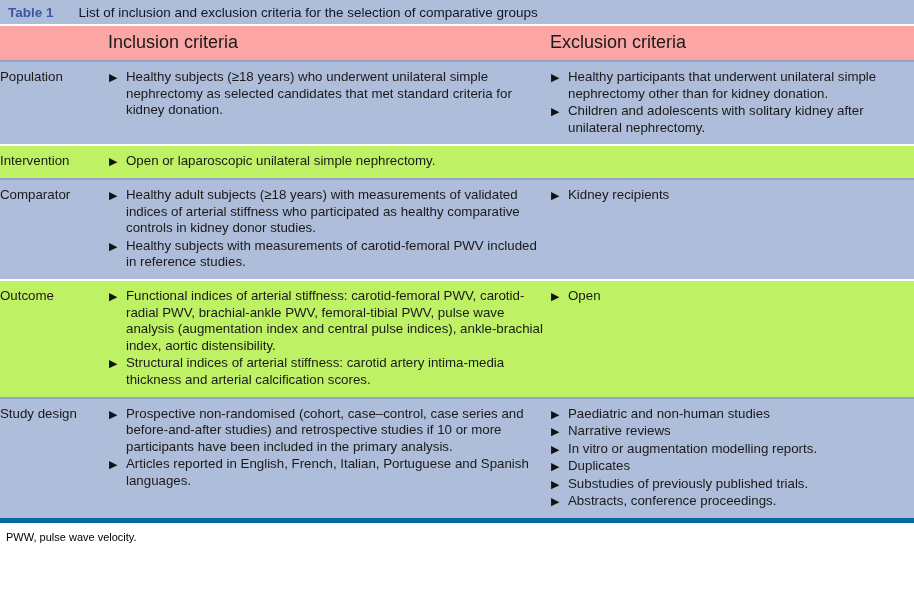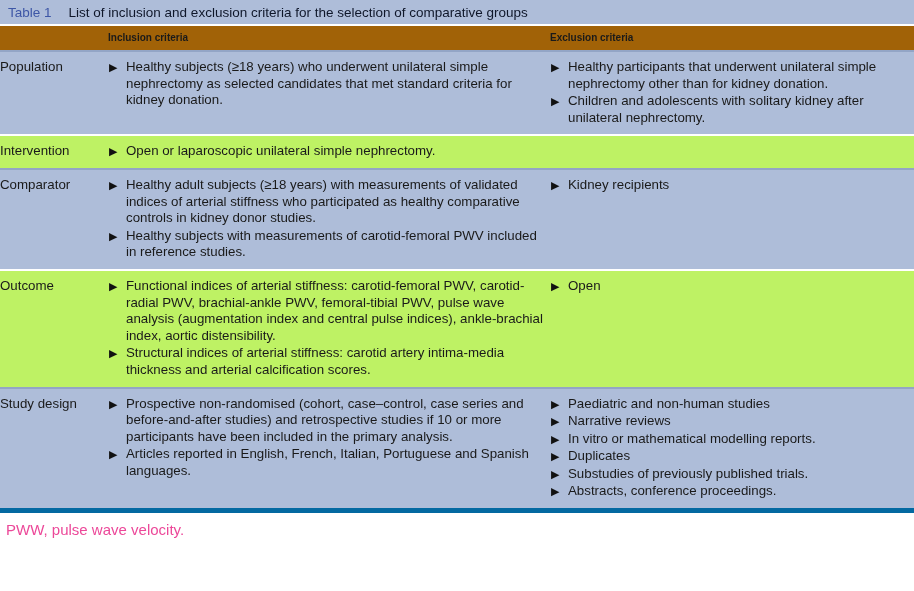--- a/index.html
+++ b/index.html
@@ -28,23 +28,23 @@
     background: #aebdd9;
     height: 26px;
     display: flex;
     align-items: center;
     padding: 0 8px;
     box-sizing: border-box;
     border-bottom: 2px solid #ffffff;
   }
   .caption-label {
     color: #3d56a6;
-    font-weight: normal;
+    font-weight: bold;
     font-size: 13.5px;
-    margin-right: 17px;
+    margin-right: 25px;
     white-space: nowrap;
   }
   .caption-text {
     color: #0f172a;
     font-size: 13.5px;
     white-space: nowrap;
   }
 
   
   .tbl {
@@ -58,23 +58,23 @@
   .tbl col.c-excl   { width: 364px; }
 
   .tbl th, .tbl td {
     vertical-align: top;
     padding: 0;
     border: 0;
   }
 
   
   .head-row th {
-    background: #a16207;
-    font-weight: bold;
-    font-size: 10px;
+    background: #fca5a5;
+    font-weight: normal;
+    font-size: 18px;
     text-align: left;
     padding: 6px 6px 7px 0;
     border-bottom: 2px solid #93a5c6;
   }
   .head-row th.h-label { padding-left: 8px; }
 
   
   tr.shaded td { background: #aebdd9; }
   tr.plain  td { background: #bef264; }
 
@@ -115,22 +115,22 @@
     left: 1px;
     top: 0;
     font-size: 11px;
     line-height: 16.6px;
     color: #111111;
   }
 
   
   .footnote {
     padding: 8px 0 0 6px;
-    font-size: 15px;
-    color: #ec4899;
+    font-size: 11px;
+    color: #000000;
     background: #ffffff;
   }
 </style>
 </head>
 <body>
 
 <div class="table-figure">
 
   <div class="caption-bar">
     <span class="caption-label">Table 1</span>
@@ -207,21 +207,21 @@
           <td>
             <ul class="bullets">
               <li><span class="tri">▶</span><span>Prospective non-randomised (cohort, case–control, case series and before-and-after studies) and retrospective studies if 10 or more participants have been included in the primary analysis.</span></li>
               <li><span class="tri">▶</span><span>Articles reported in English, French, Italian, Portuguese and Spanish languages.</span></li>
             </ul>
           </td>
           <td>
             <ul class="bullets">
               <li><span class="tri">▶</span><span>Paediatric and non-human studies</span></li>
               <li><span class="tri">▶</span><span>Narrative reviews</span></li>
-              <li><span class="tri">▶</span><span>In vitro or mathematical modelling reports.</span></li>
+              <li><span class="tri">▶</span><span>In vitro or augmentation modelling reports.</span></li>
               <li><span class="tri">▶</span><span>Duplicates</span></li>
               <li><span class="tri">▶</span><span>Substudies of previously published trials.</span></li>
               <li><span class="tri">▶</span><span>Abstracts, conference proceedings.</span></li>
             </ul>
           </td>
         </tr>
       </tbody>
   </table>
 
   <div class="footnote">PWW, pulse wave velocity.</div>

